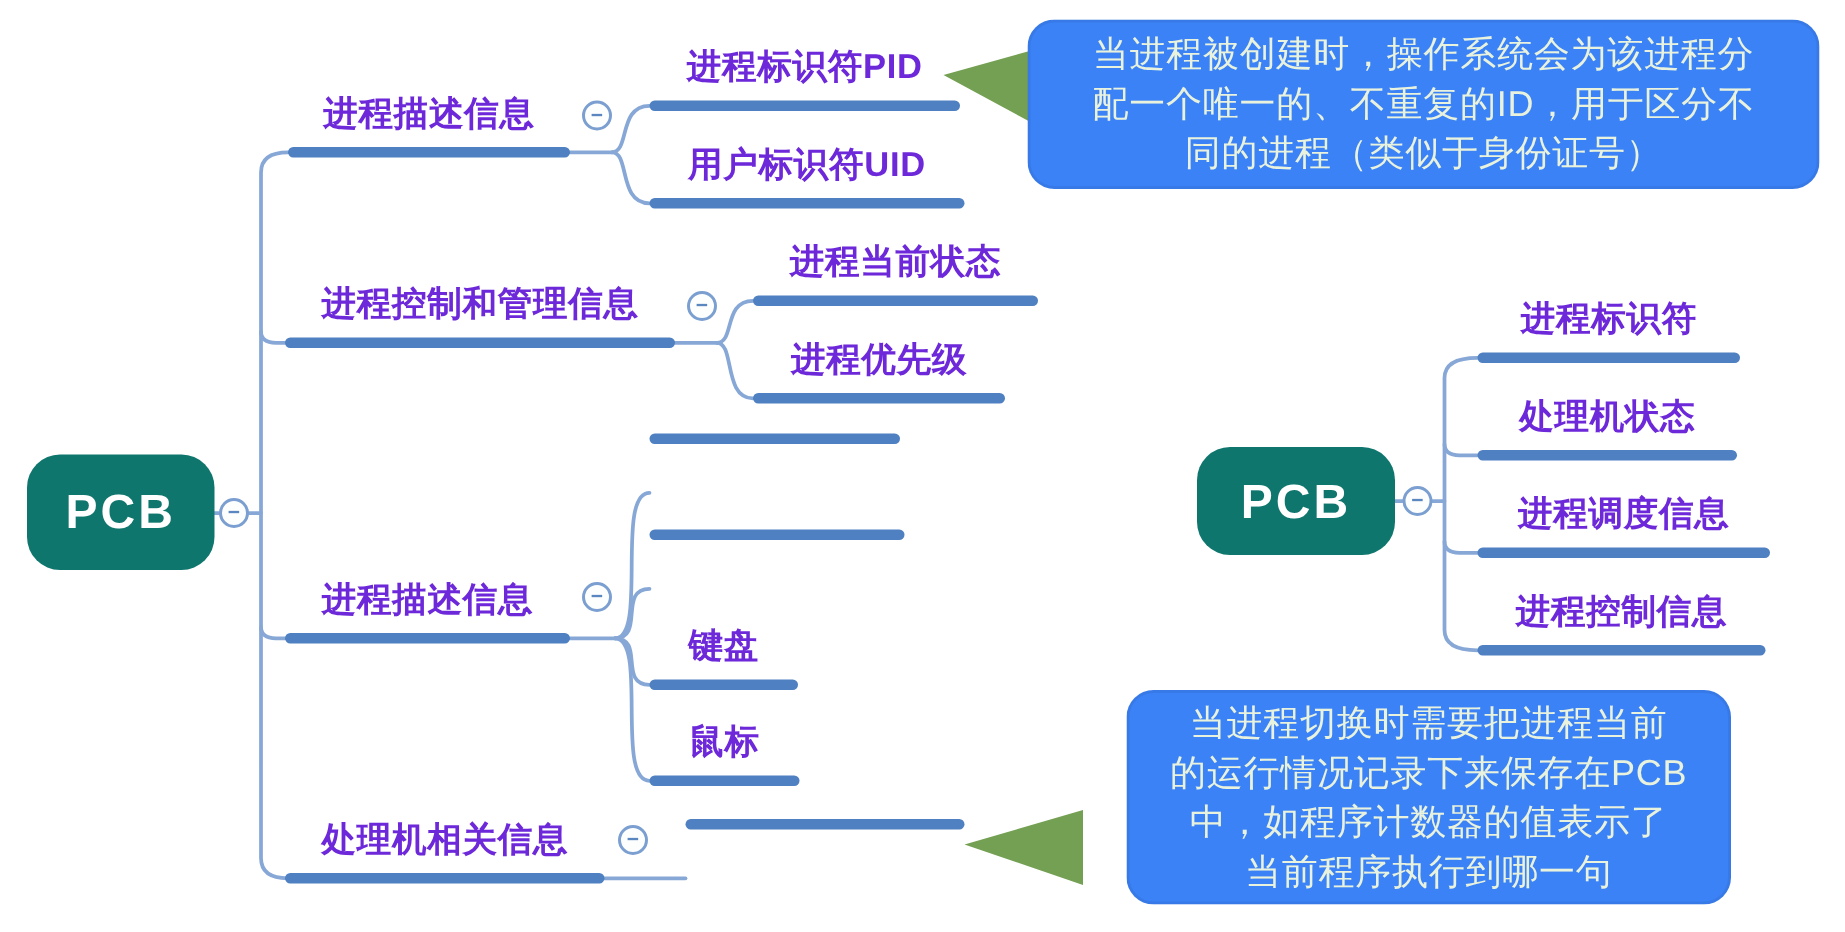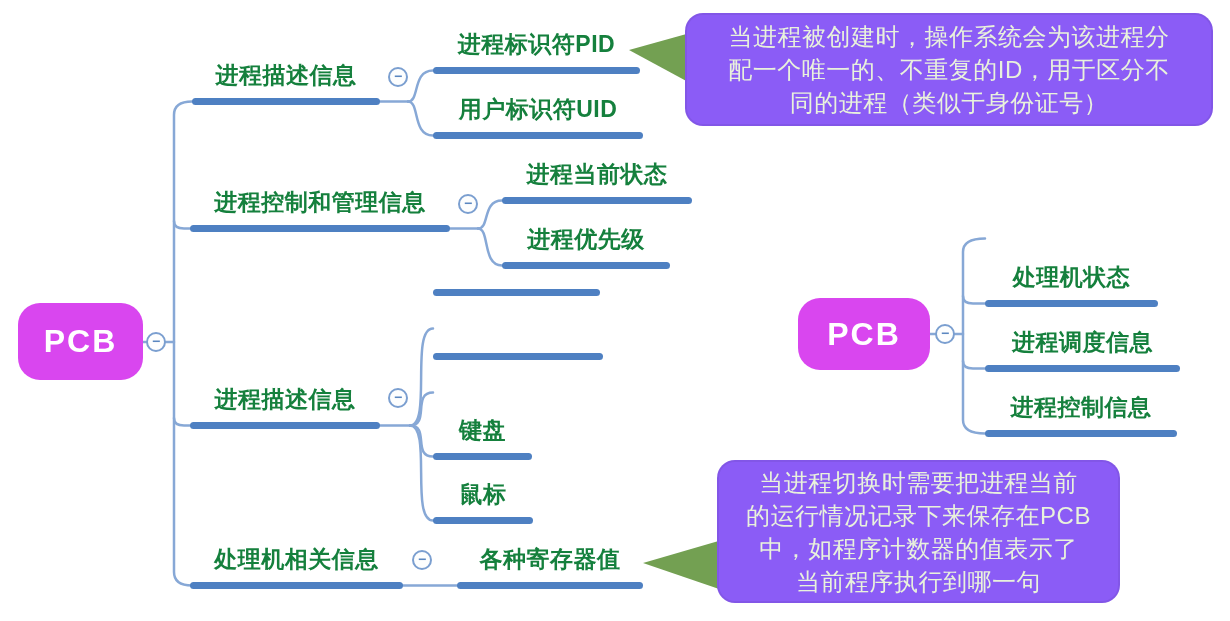--- a/index.html
+++ b/index.html
@@ -9,39 +9,39 @@
     font-family: "Liberation Sans", "DejaVu Sans", sans-serif;
     position: relative;
     overflow: hidden;
   }
   .canvas { position: absolute; left: 0; top: 0; width: 1230px; height: 621px; }
   svg.connectors { position: absolute; left: 0; top: 0; }
 
   
   .root {
     position: absolute;
-    background: #d946ef;
+    background: #0f766e;
     border-radius: 22px;
     display: flex; align-items: center; justify-content: center;
     color: #ffffff;
     font-weight: 700;
     font-size: 32px;
     letter-spacing: 2px;
     text-align: center;
   }
 
   
   .topic { position: absolute; }
   .topic .tlabel {
     display: block;
     text-align: center;
     line-height: 26px;
     font-size: 23px;
     font-weight: 700;
-    color: #15803d;
+    color: #6d28d9;
     letter-spacing: 0.5px;
     white-space: nowrap;
     margin-bottom: 10px;
   }
   .topic .tbar {
     height: 7px;
     border-radius: 3.5px;
     background: #4e80c2;
   }
 
@@ -55,21 +55,21 @@
     color: #5b87c0;
     font-size: 14px;
     font-weight: 700;
     line-height: 15px;
     text-align: center;
   }
 
   
   .callout {
     position: absolute;
-    background: #8b5cf6;
+    background: #3b82f6;
     border: 2px solid rgba(0,0,0,0.06);
     border-radius: 18px;
     box-sizing: border-box;
     display: flex; align-items: center; justify-content: center;
   }
   .callout .ctext {
     white-space: pre-line;
     text-align: center;
     color: #e9f2dc;
     font-size: 24px;
@@ -185,50 +185,53 @@
   </div>
 
   <div class="topic" style="left:190px;top:546px;width:213px">
     <span class="tlabel">处理机相关信息</span>
     <div class="tbar"></div>
   </div>
   <div class="minus" style="left:412px;top:550px">
     <span>−</span>
   </div>
   <div class="topic" style="left:457px;top:546px;width:186px">
-    <span class="tlabel">各种寄存器值</span>
     <div class="tbar"></div>
   </div>
 
   <div class="root" style="left:798px;top:298px;width:132px;height:72px">
     <span>PCB</span>
   </div>
   <div class="minus" style="left:935px;top:324px">
     <span>−</span>
   </div>
 
+  <div class="topic" style="left:985px;top:199px;width:175px">
+    <span class="tlabel">进程标识符</span>
+    <div class="tbar"></div>
+  </div>
   <div class="topic" style="left:985px;top:329px;width:195px">
     <span class="tlabel">进程调度信息</span>
     <div class="tbar"></div>
   </div>
   <div class="topic" style="left:985px;top:264px;width:173px">
     <span class="tlabel">处理机状态</span>
     <div class="tbar"></div>
   </div>
   <div class="topic" style="left:985px;top:394px;width:192px">
     <span class="tlabel">进程控制信息</span>
     <div class="tbar"></div>
   </div>
 
   <div class="callout" style="left:685px;top:13px;width:528px;height:113px">
     <div class="ctext">当进程被创建时，操作系统会为该进程分
 配一个唯一的、不重复的ID，用于区分不
 同的进程（类似于身份证号）</div>
   </div>
 
-  <div class="callout" style="left:717px;top:460px;width:403px;height:143px">
+  <div class="callout" style="left:751px;top:460px;width:403px;height:143px">
     <div class="ctext">当进程切换时需要把进程当前
 的运行情况记录下来保存在PCB
 中，如程序计数器的值表示了
 当前程序执行到哪一句</div>
   </div>
 
 </div>
 
 </body></html>

